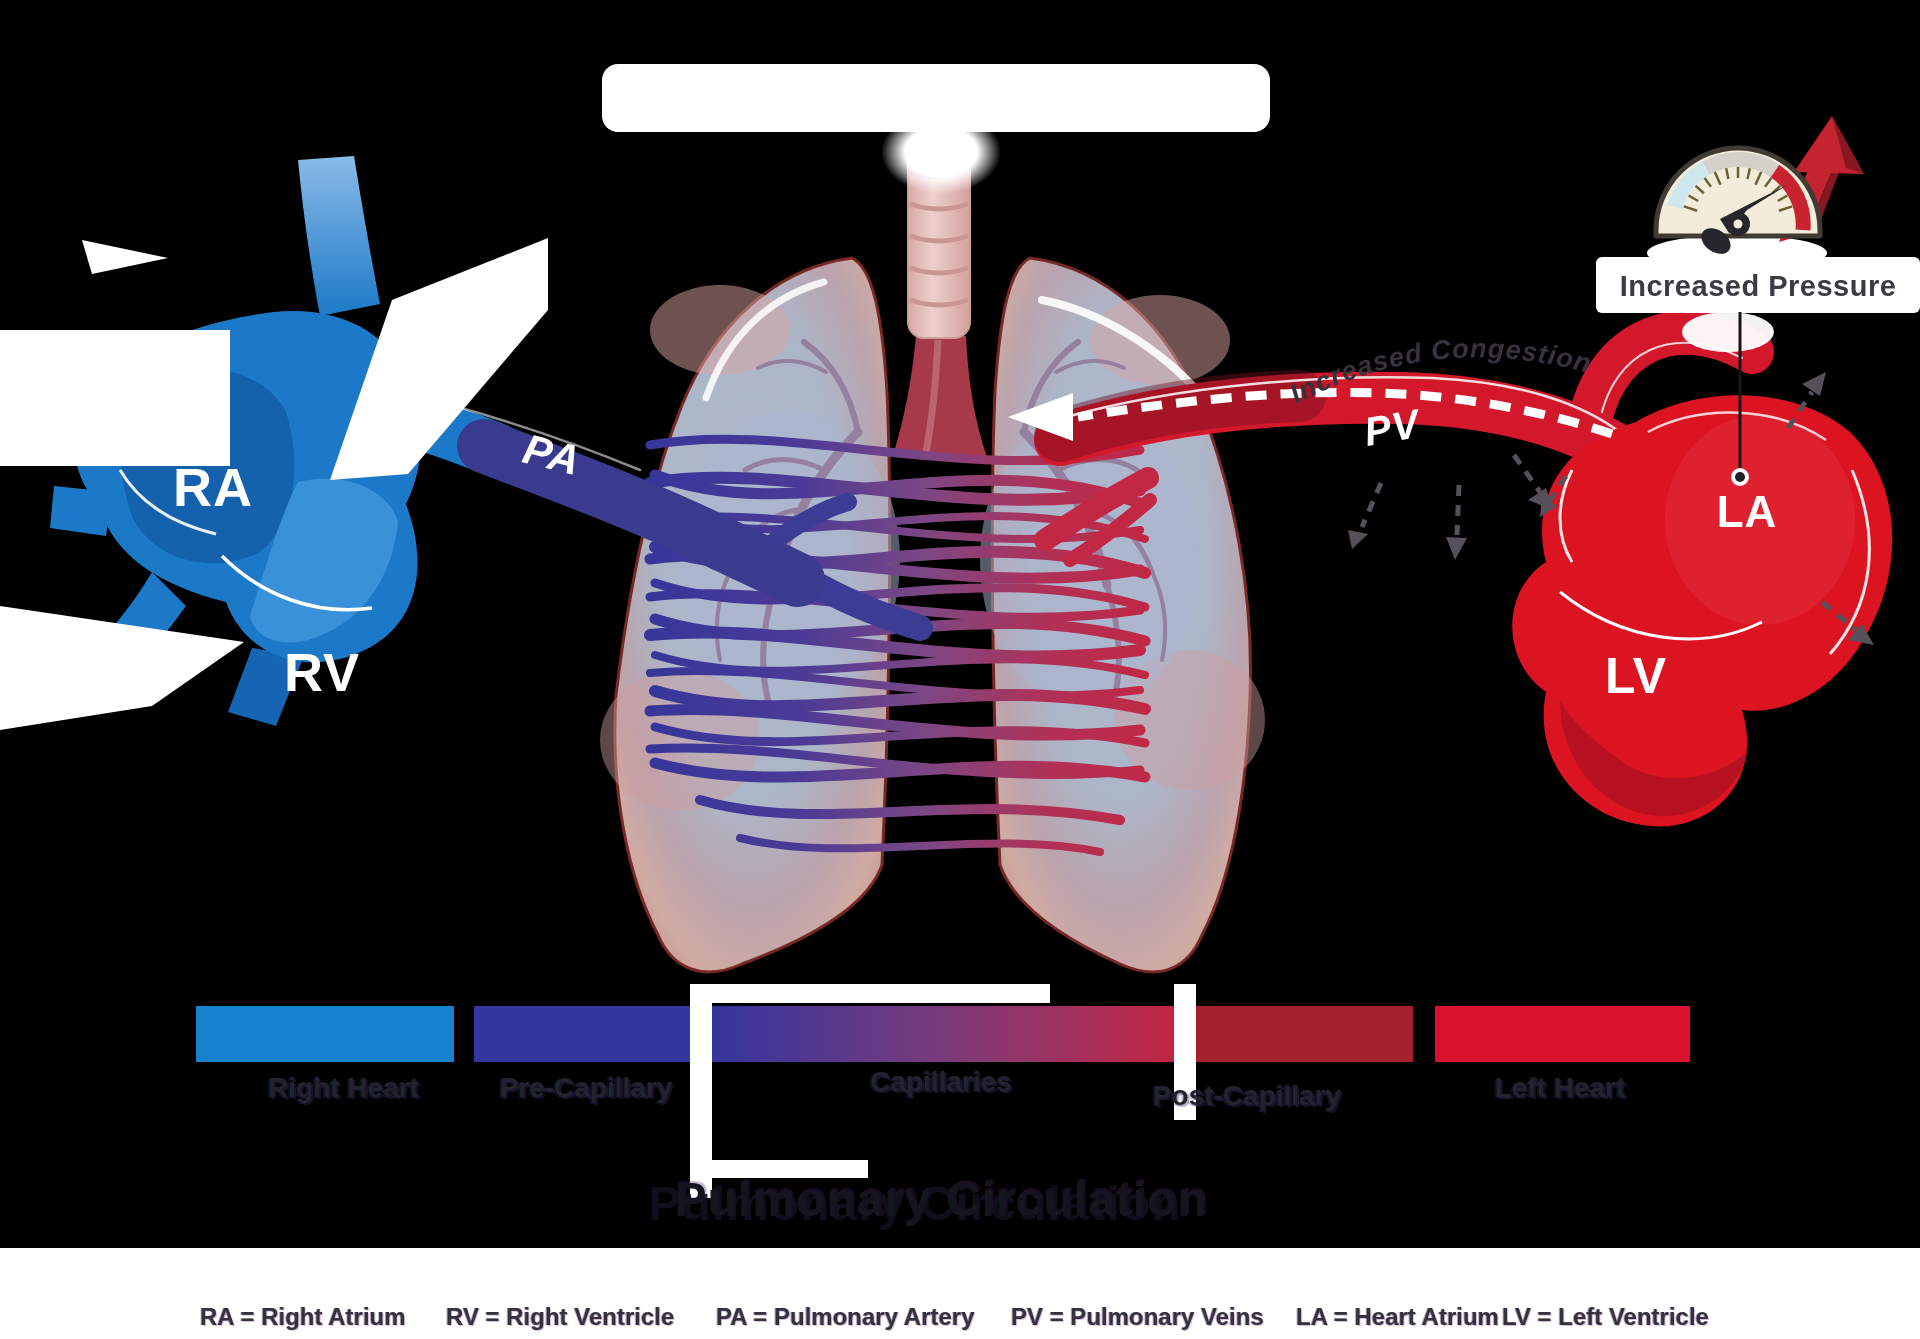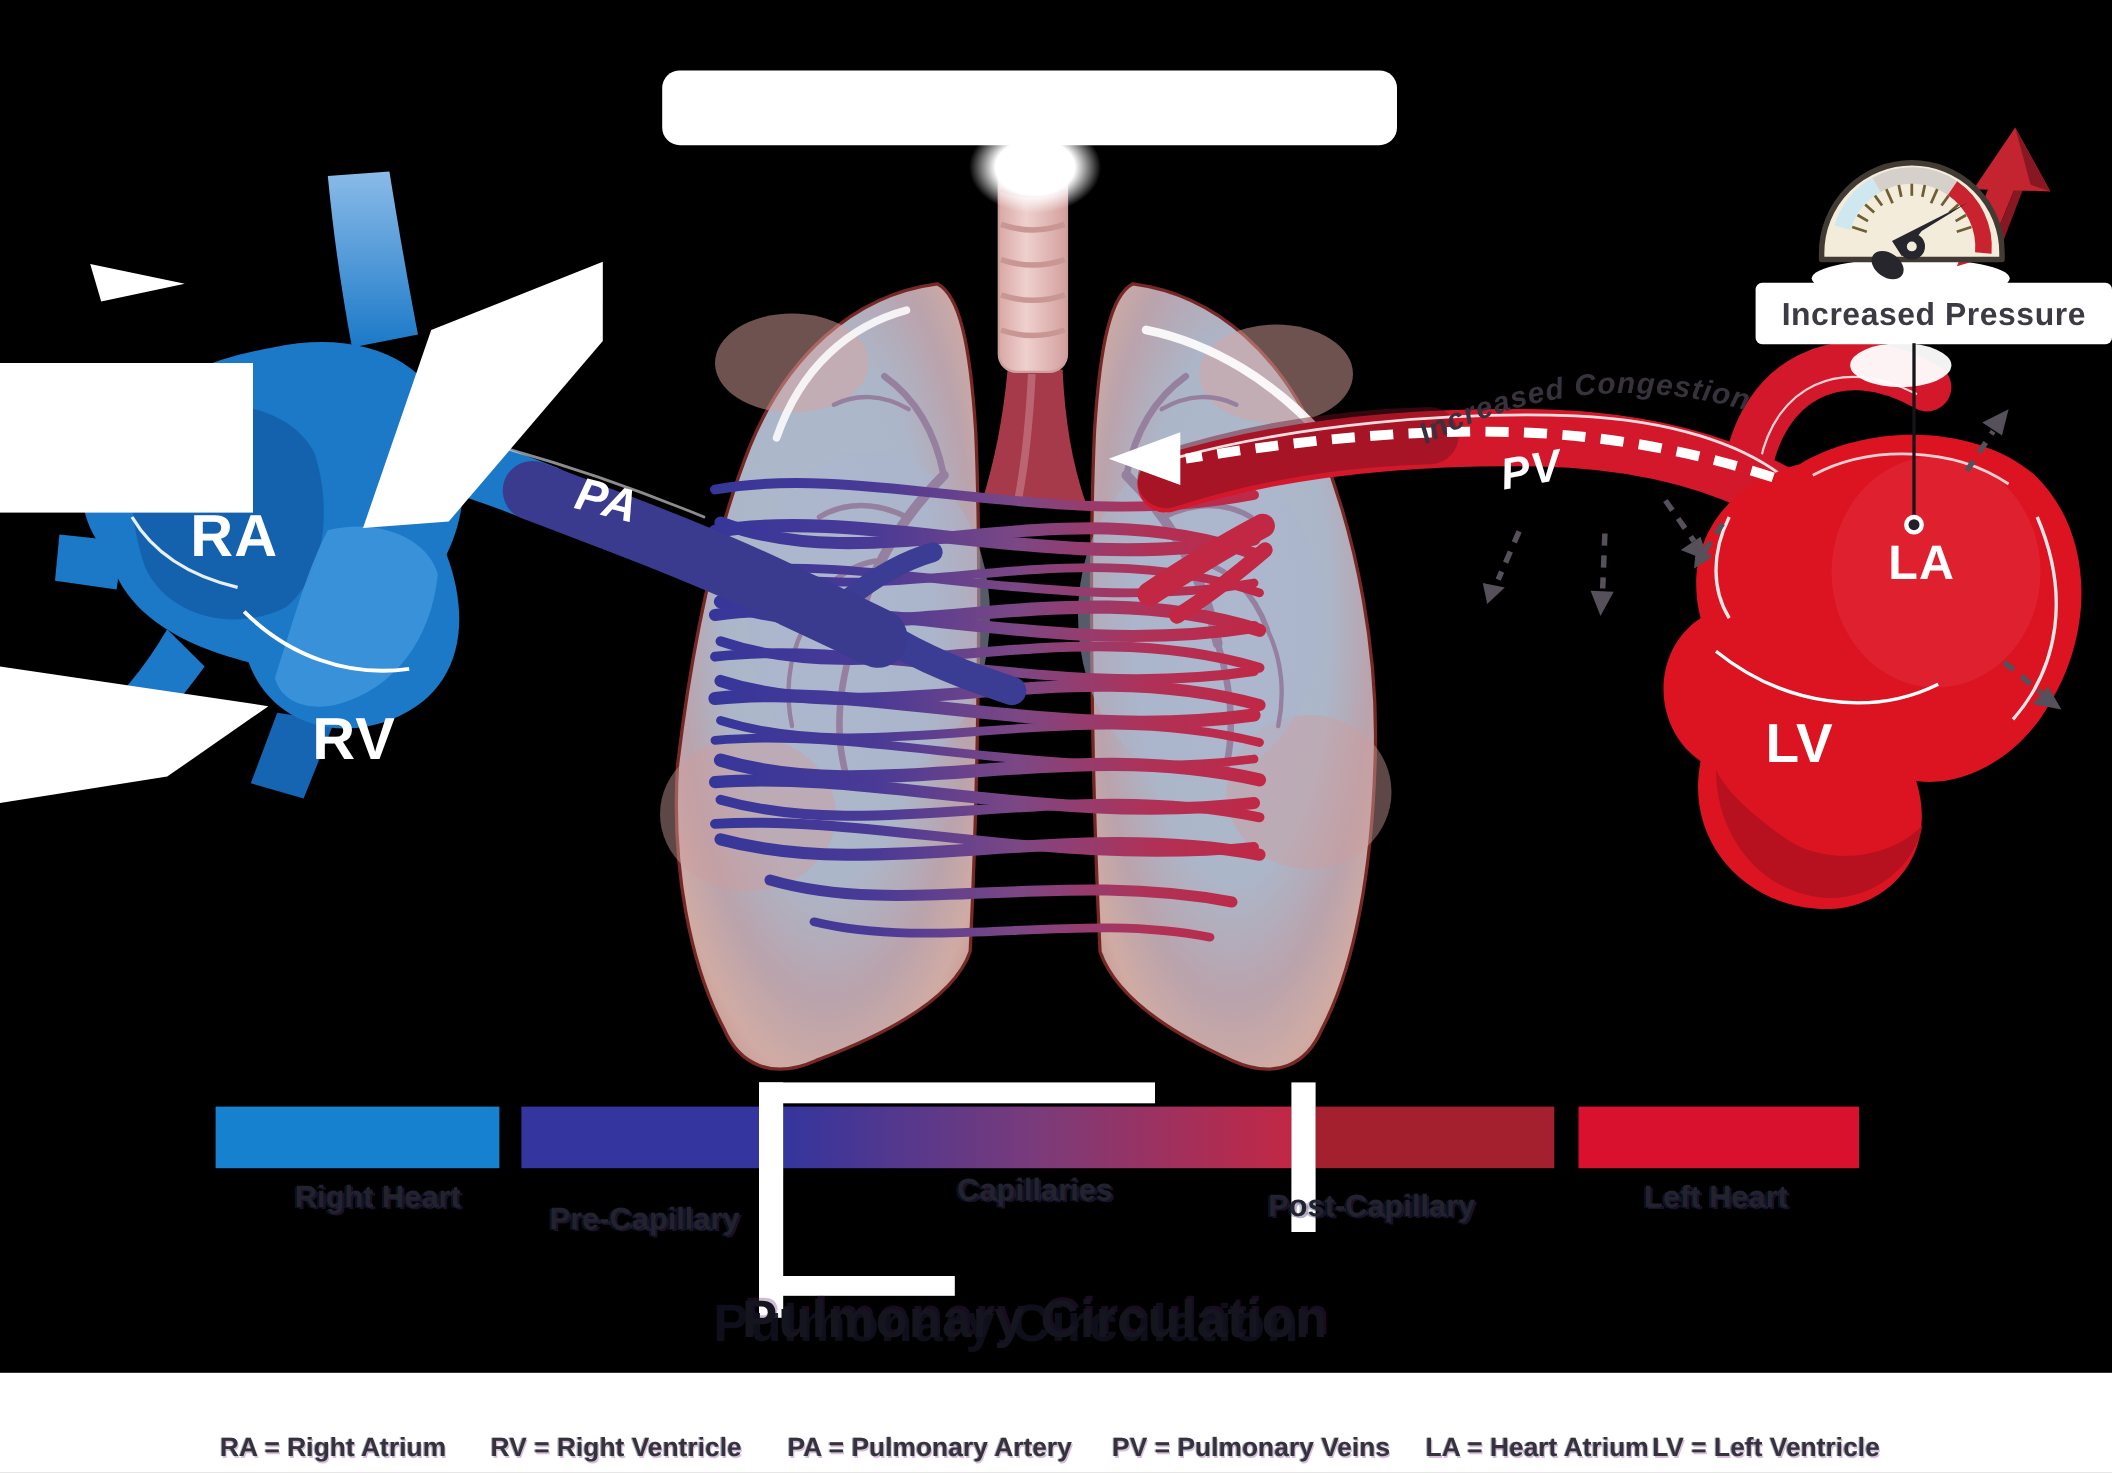--- a/index.html
+++ b/index.html
@@ -24,21 +24,21 @@
   .bar-seg{position:absolute;top:1006px;height:56px;}
   .seg1{left:196px;width:258px;}
   .seg2{left:474px;width:216px;}
   .seg3{left:712px;width:462px;}
   .seg4{left:1196px;width:217px;}
   .seg5{left:1435px;width:255px;}
   .white-mark{position:absolute;background:#ffffff;}
   .bar-label{position:absolute;top:1072px;transform:translateX(-50%);font-size:28px;font-weight:bold;
              color:#23232e;white-space:nowrap;
              text-shadow:2px 2px 0 rgba(70,45,100,.38), -2px 1px 0 rgba(25,60,120,.28);}
-  .bl1{left:328px;padding-left:31px;} .bl2{left:586px;margin-top:20px;} .bl3{left:941px;top:1066px;} .bl4{left:1247px;top:1080px;} .bl5{left:1560px;}
+  .bl1{left:328px;padding-left:31px;} .bl2{left:586px;} .bl3{left:941px;top:1066px;} .bl4{left:1247px;top:1080px;} .bl5{left:1560px;}
 
   
   .caption-title{position:absolute;left:941px;top:1172px;transform:translateX(-50%);
                  font-size:48px;font-weight:bold;color:#15151f;white-space:nowrap;letter-spacing:1px;
                  text-shadow:-26px 4px 0 rgba(17,17,30,.9), 2px -2px 0 rgba(90,35,110,.3);}
 
   
   .legend-band{position:absolute;left:0;top:1248px;width:1920px;height:91px;background:#ffffff;}
   .legend-item{position:absolute;top:1303px;font-size:24px;font-weight:bold;color:#34323d;white-space:nowrap;
                text-shadow:1px 1px 0 rgba(140,70,150,.35), -1px 0 0 rgba(40,40,70,.4);}

